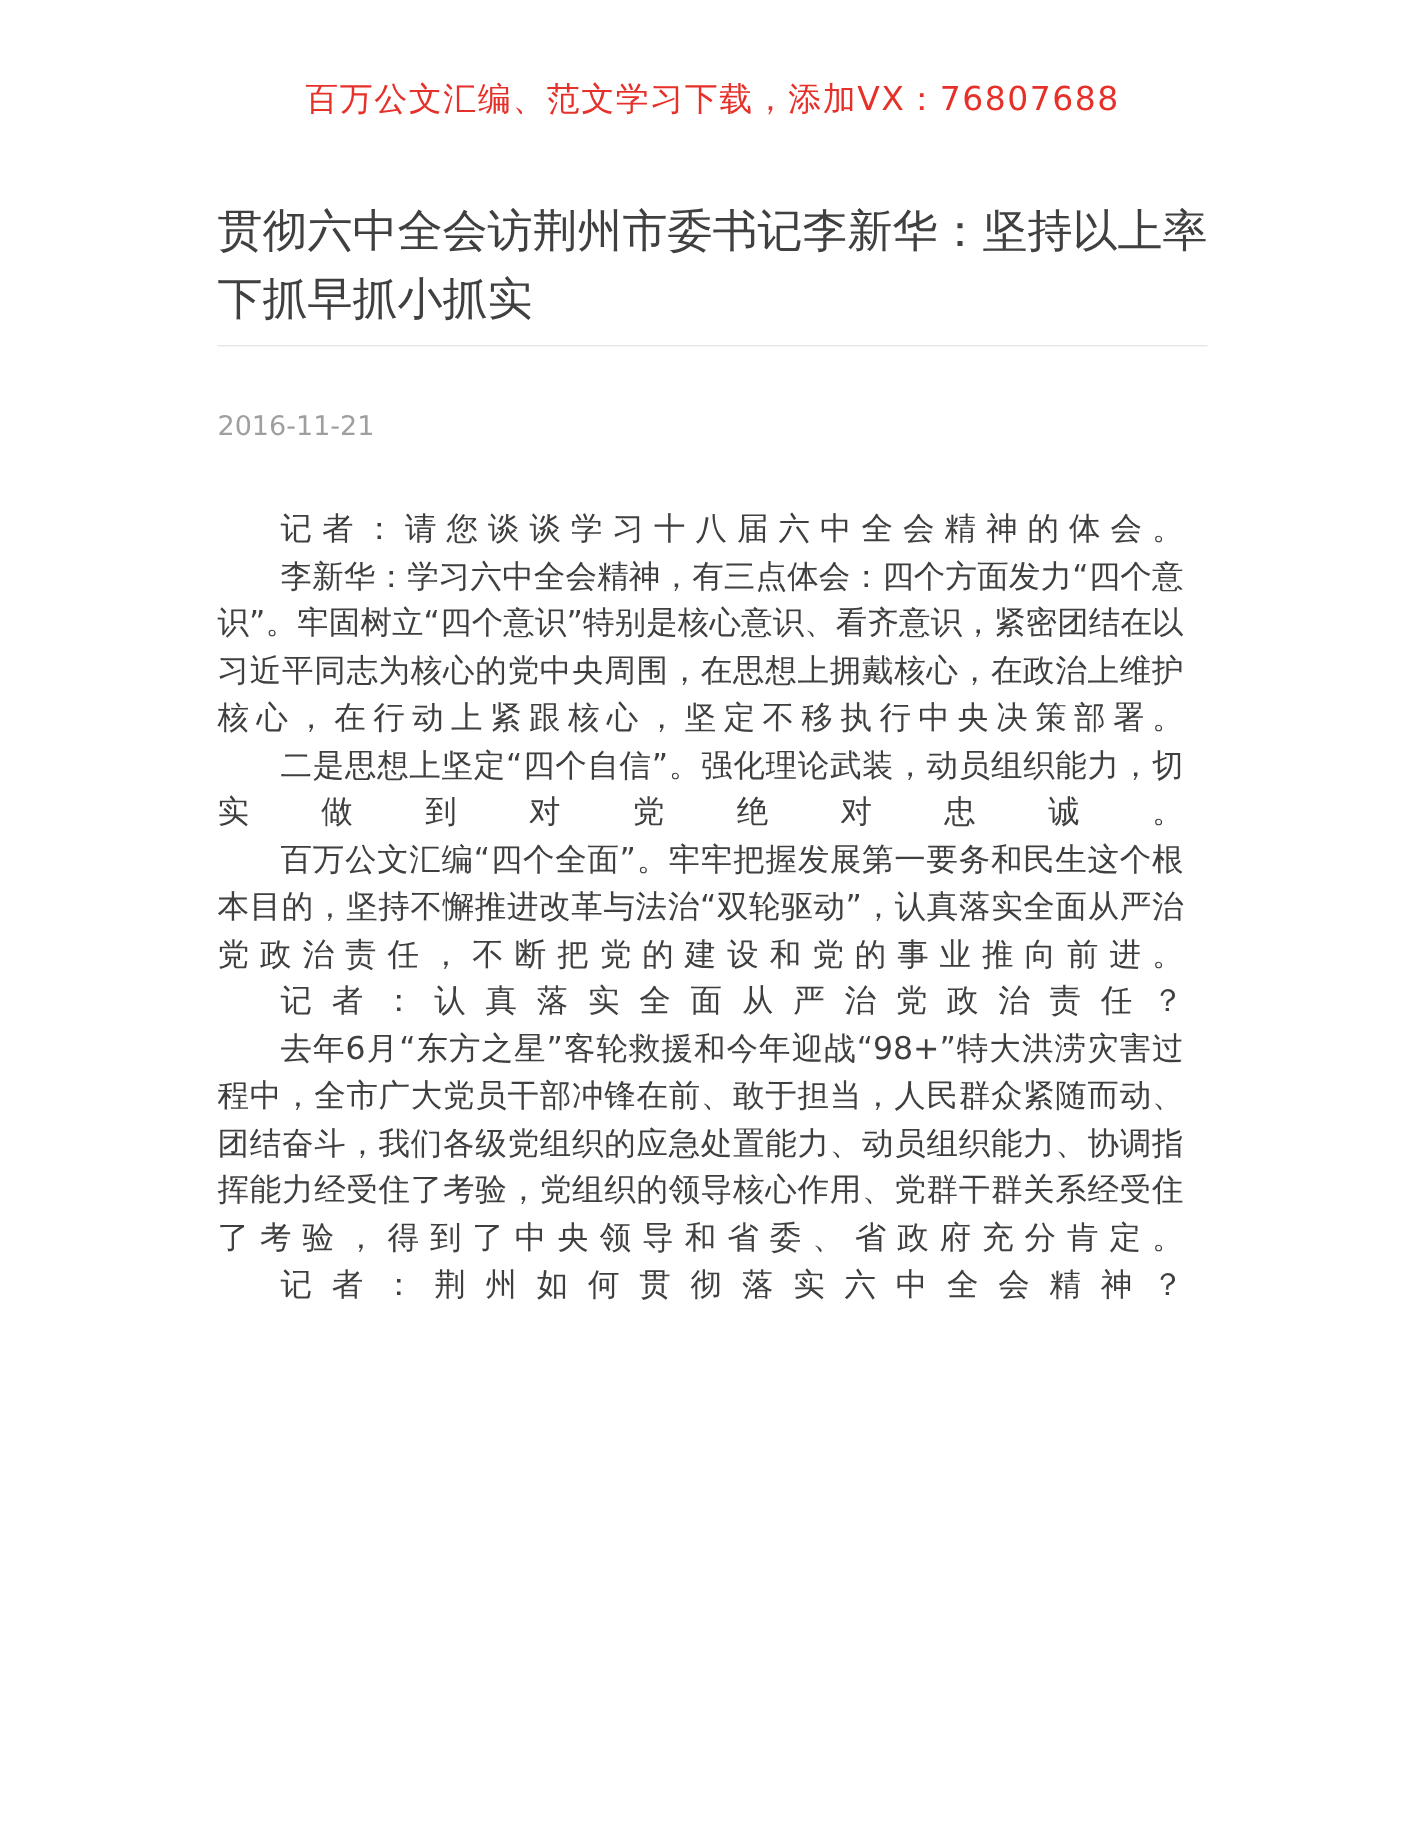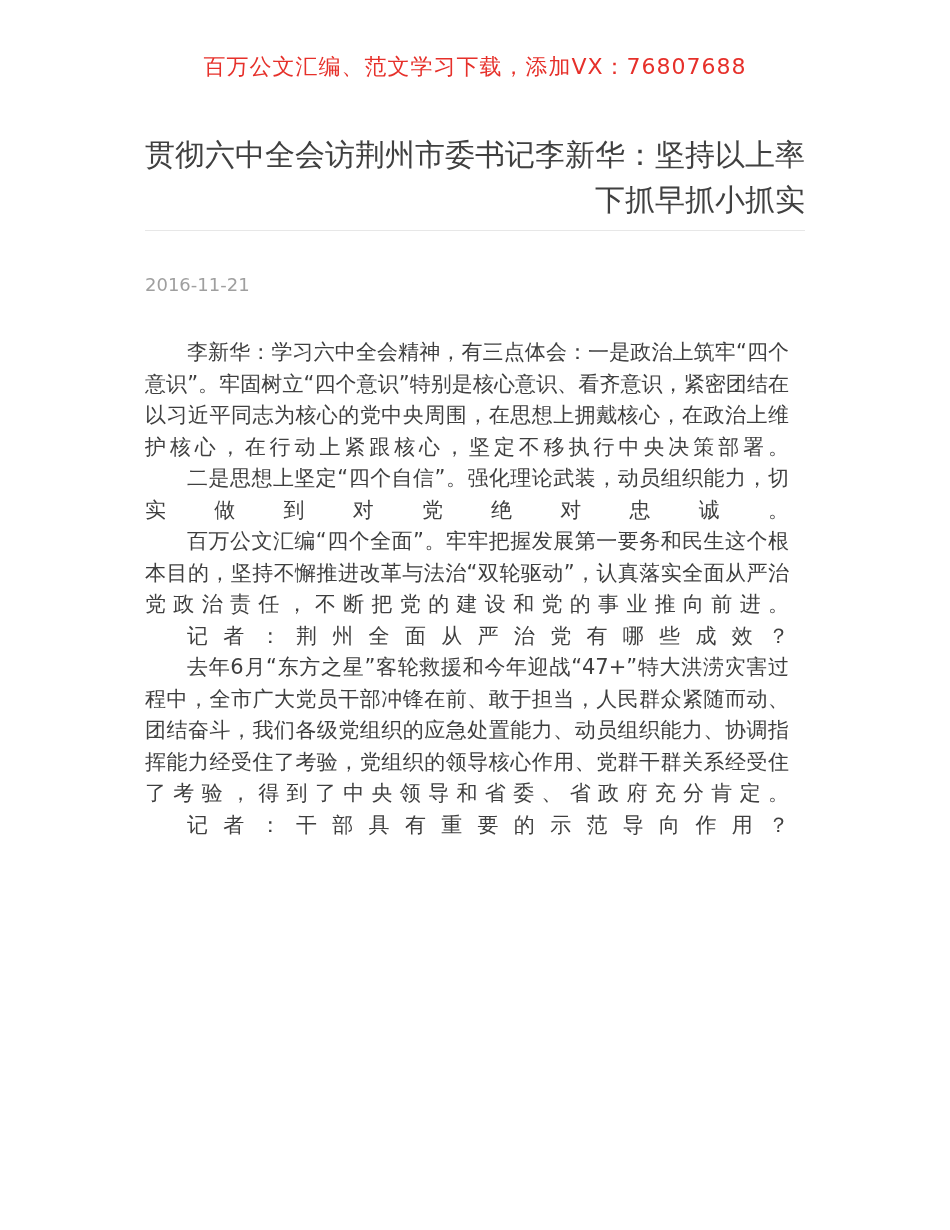--- a/index.html
+++ b/index.html
@@ -21,21 +21,20 @@
     width: 660px;
     margin: 0 auto;
   }
   .title {
     margin: 52px 0 0 0;
     font-size: 30px;
     font-weight: 400;
     line-height: 45px;
     padding-bottom: 8px;
     border-bottom: 1px solid #e7e7e7;
-    text-align: right;
   }
   .date {
     margin-top: 42px;
     font-size: 18px;
     line-height: 24px;
   }
   .article-body {
     margin-top: 40px;
     padding-right: 16px;
   }
@@ -53,20 +52,21 @@
 <body style="background: rgb(255, 255, 255);">
 
 <div class="promo" style="color: rgb(230, 48, 42);">百万公文汇编、范文学习下载，添加VX：76807688</div>
 
 <div class="content">
   <h1 class="title" style="color: rgb(64, 64, 64); border-bottom-color: rgb(231, 231, 231);">贯彻六中全会访荆州市委书记李新华：坚持以上率下抓早抓小抓实</h1>
 
   <div class="date" style="color: rgb(159, 159, 159);">2016-11-21</div>
 
   <div class="article-body" style="color: rgb(63, 63, 63);">
-      <p class="para">李新华：学习六中全会精神，有三点体会：一是政治上筑牢“四个意识”。牢固树立“四个意识”特别是核心意识、看齐意识，紧密团结在以习近平同志为核心的党中央周围，在思想上拥戴核心，在政治上维护核心，在行动上紧跟核心，坚定不移执行中央决策部署。</p>
+      <p class="para">记者：请您谈谈学习十八届六中全会精神的体会。</p>
+      <p class="para">李新华：学习六中全会精神，有三点体会：四个方面发力“四个意识”。牢固树立“四个意识”特别是核心意识、看齐意识，紧密团结在以习近平同志为核心的党中央周围，在思想上拥戴核心，在政治上维护核心，在行动上紧跟核心，坚定不移执行中央决策部署。</p>
       <p class="para">二是思想上坚定“四个自信”。强化理论武装，动员组织能力，切实做到对党绝对忠诚。</p>
       <p class="para">百万公文汇编“四个全面”。牢牢把握发展第一要务和民生这个根本目的，坚持不懈推进改革与法治“双轮驱动”，认真落实全面从严治党政治责任，不断把党的建设和党的事业推向前进。</p>
-      <p class="para">记者：荆州全面从严治党有哪些成效？</p>
-      <p class="para">去年6月“东方之星”客轮救援和今年迎战“47+”特大洪涝灾害过程中，全市广大党员干部冲锋在前、敢于担当，人民群众紧随而动、团结奋斗，我们各级党组织的应急处置能力、动员组织能力、协调指挥能力经受住了考验，党组织的领导核心作用、党群干群关系经受住了考验，得到了中央领导和省委、省政府充分肯定。</p>
-      <p class="para">记者：干部具有重要的示范导向作用？</p>
+      <p class="para">记者：认真落实全面从严治党政治责任？</p>
+      <p class="para">去年6月“东方之星”客轮救援和今年迎战“98+”特大洪涝灾害过程中，全市广大党员干部冲锋在前、敢于担当，人民群众紧随而动、团结奋斗，我们各级党组织的应急处置能力、动员组织能力、协调指挥能力经受住了考验，党组织的领导核心作用、党群干群关系经受住了考验，得到了中央领导和省委、省政府充分肯定。</p>
+      <p class="para">记者：荆州如何贯彻落实六中全会精神？</p>
     </div>
 </div>
 
 </body></html>

